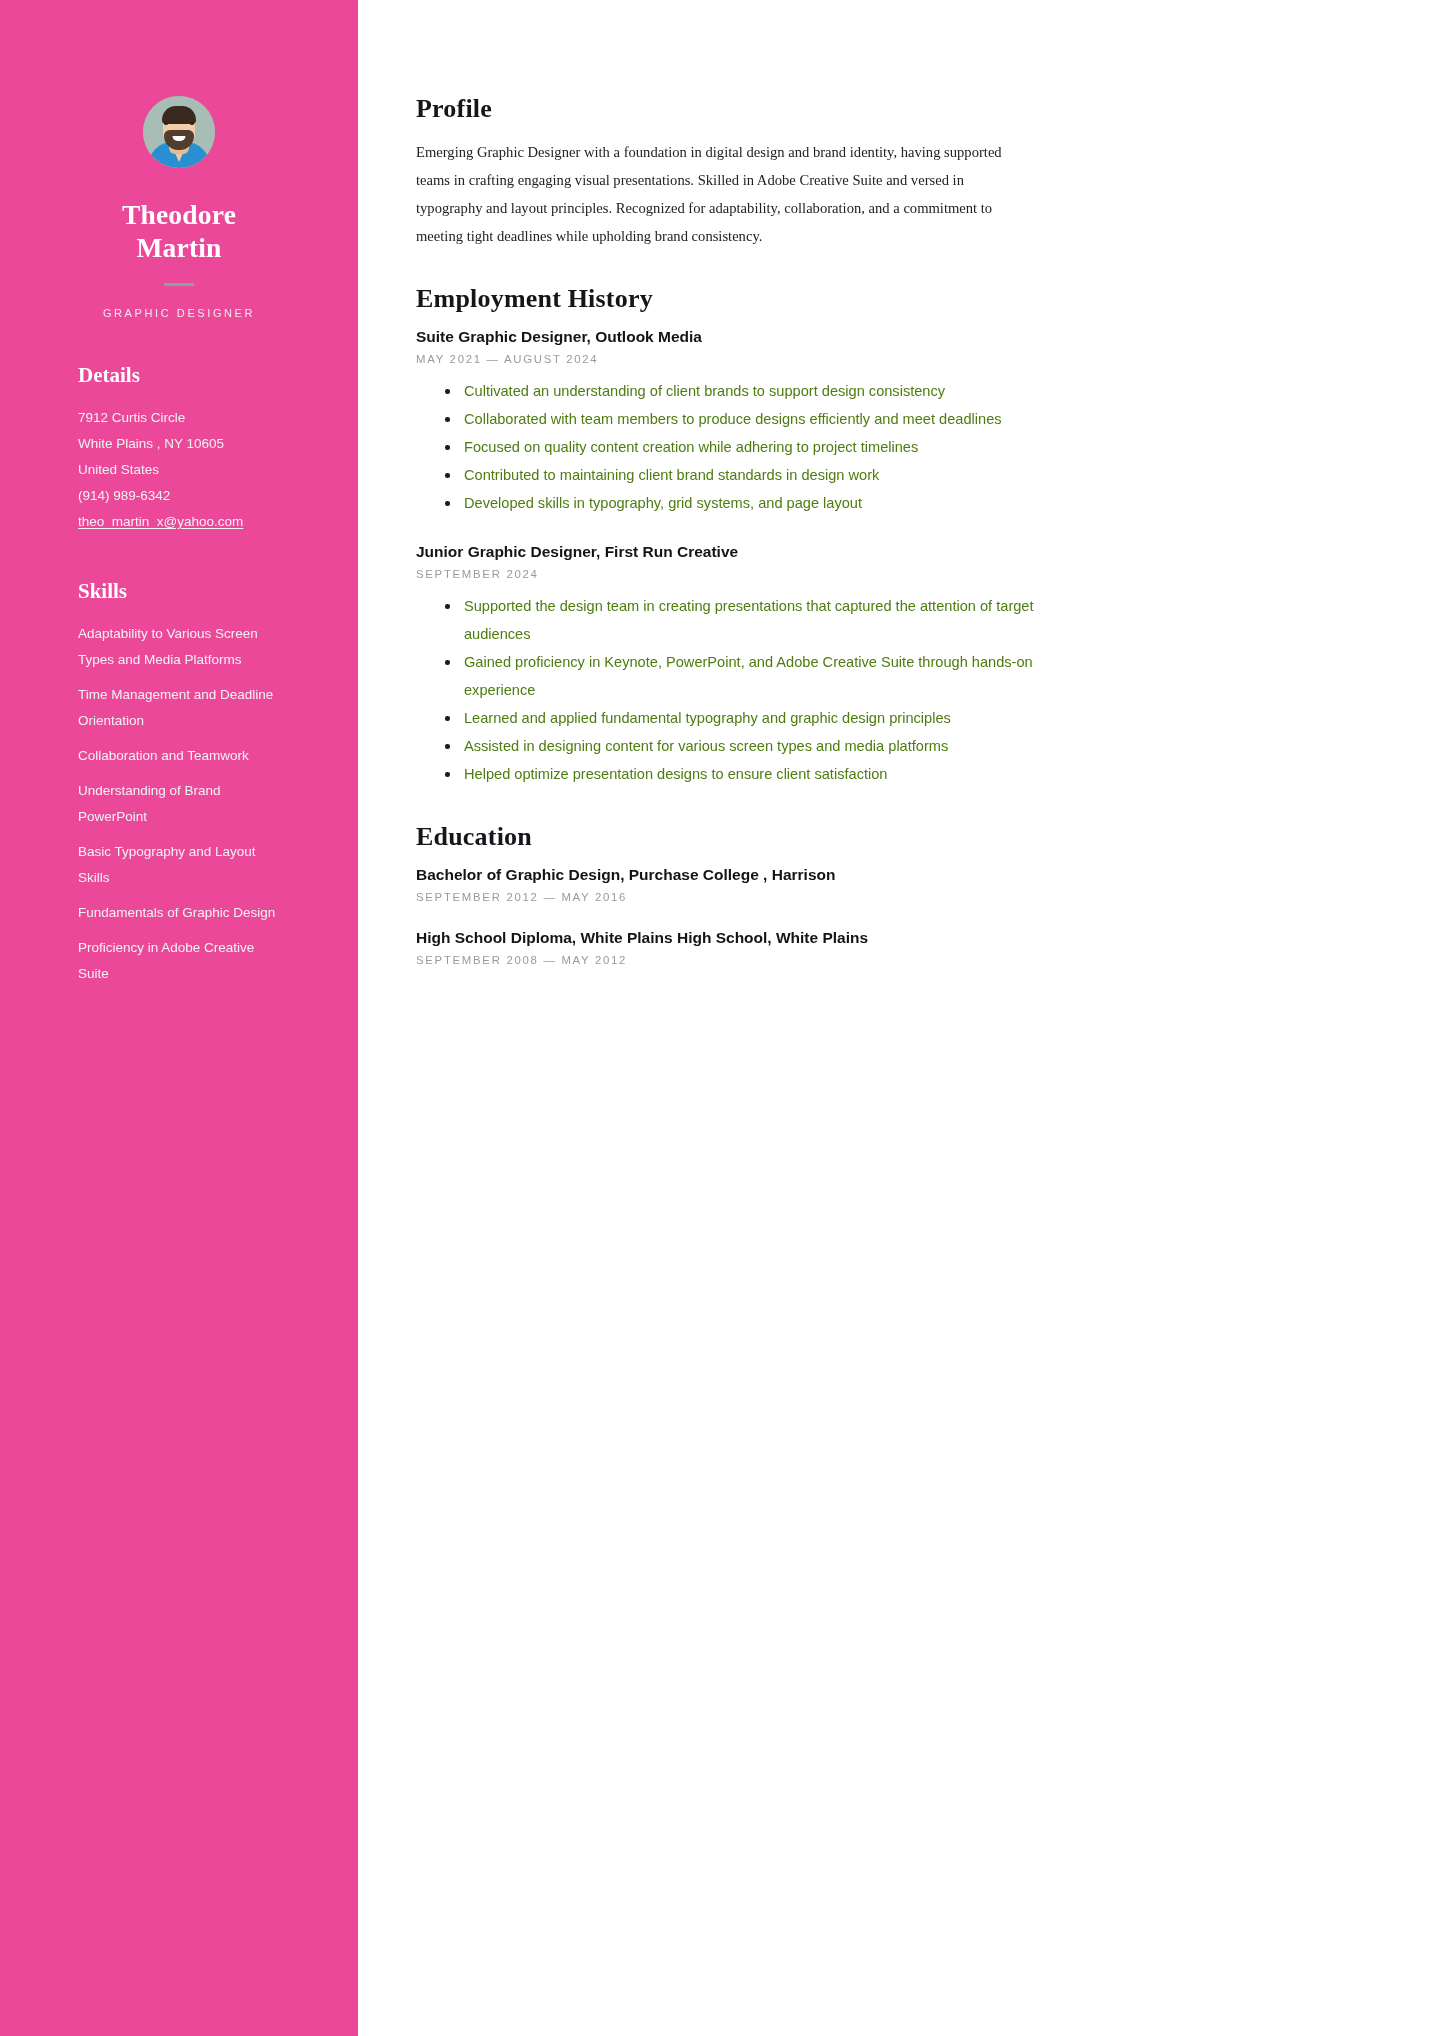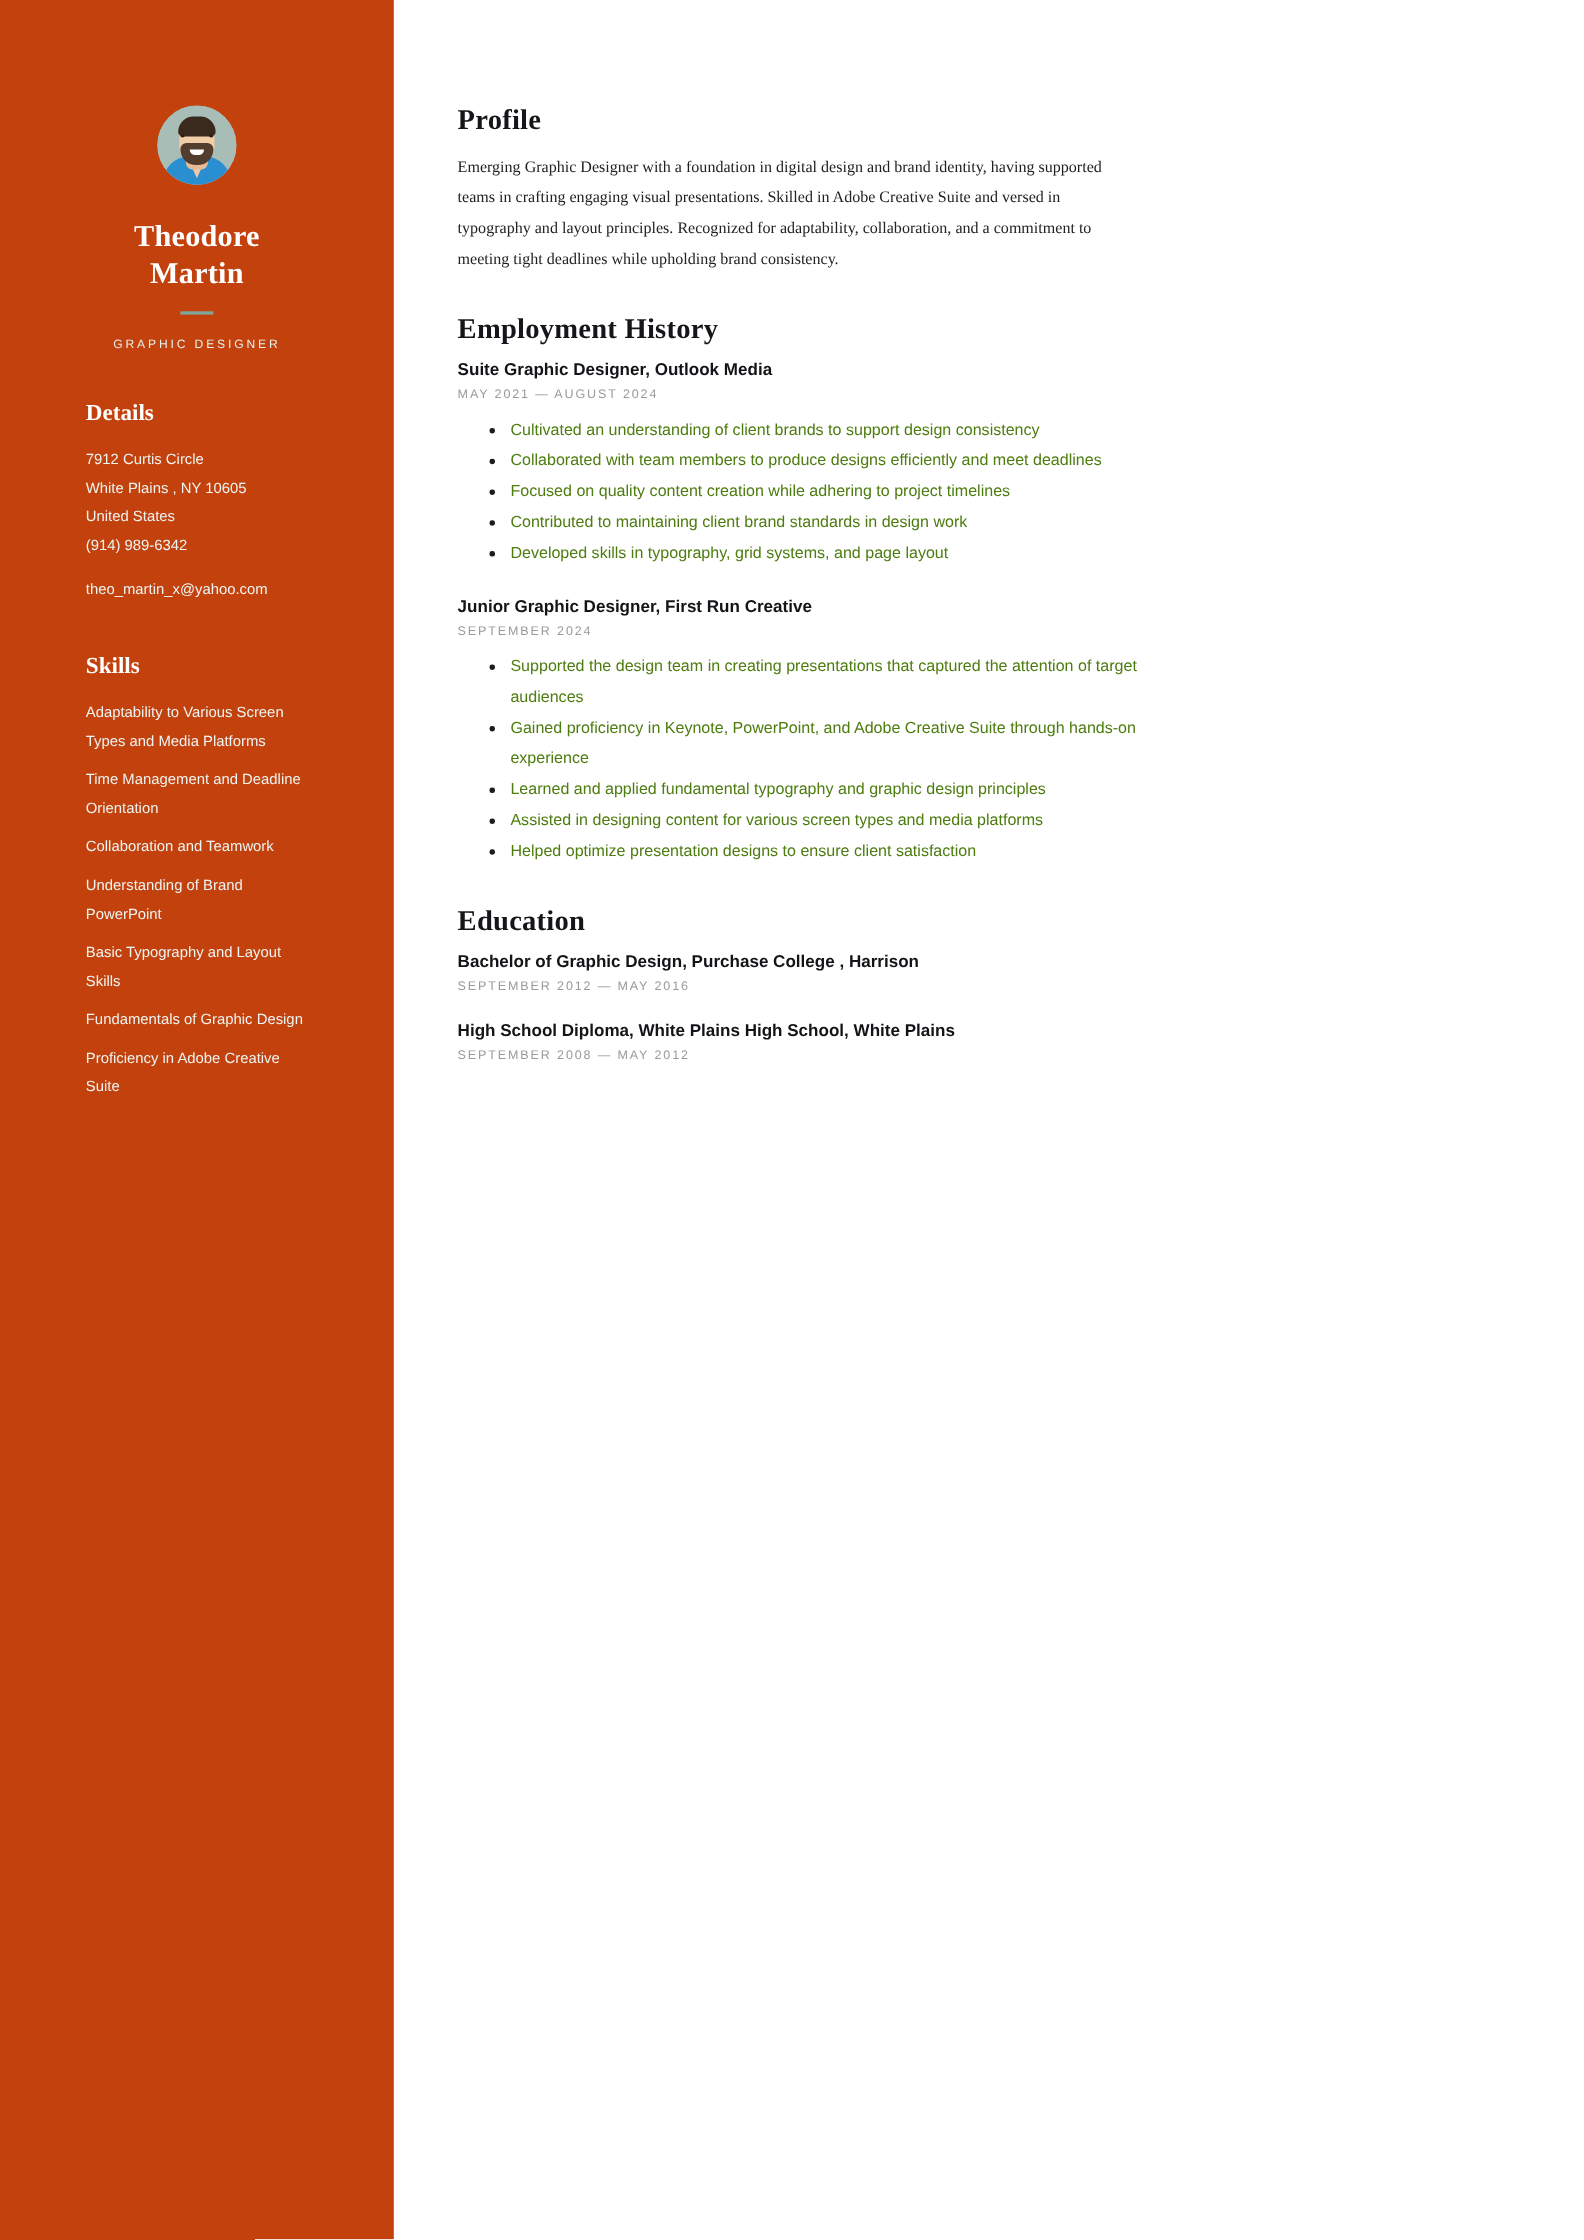--- a/index.html
+++ b/index.html
@@ -21,21 +21,21 @@
     height: 2036px;
     display: flex;
     background: #ffffff;
     overflow: hidden;
   }
 
   
   .sidebar {
     width: 358px;
     min-width: 358px;
-    background: #c2410c;
+    background: #ec4899;
     color: #ffffff;
     padding: 0 78px 0 78px;
   }
 
   .avatar-wrap {
     display: flex;
     justify-content: center;
     padding-top: 96px;
   }
 
@@ -158,22 +158,22 @@
   }
 
   .detail-line {
     font-size: 13.5px;
     line-height: 26px;
     color: #eef4f2;
     white-space: nowrap;
   }
 
   .detail-line.email {
+    text-decoration: underline;
     text-underline-offset: 2px;
-    margin-top: 14px;
   }
 
   .skill-item {
     font-size: 13.5px;
     line-height: 26px;
     color: #eef4f2;
     margin-bottom: 9px;
   }
 
   

